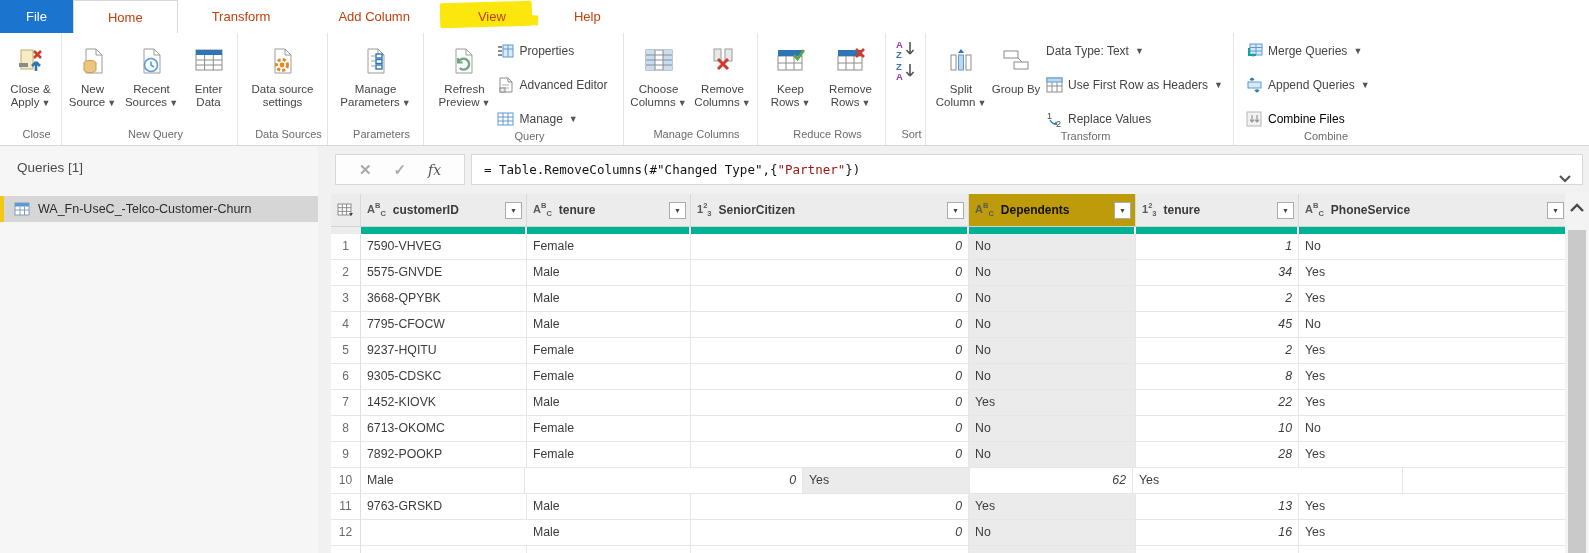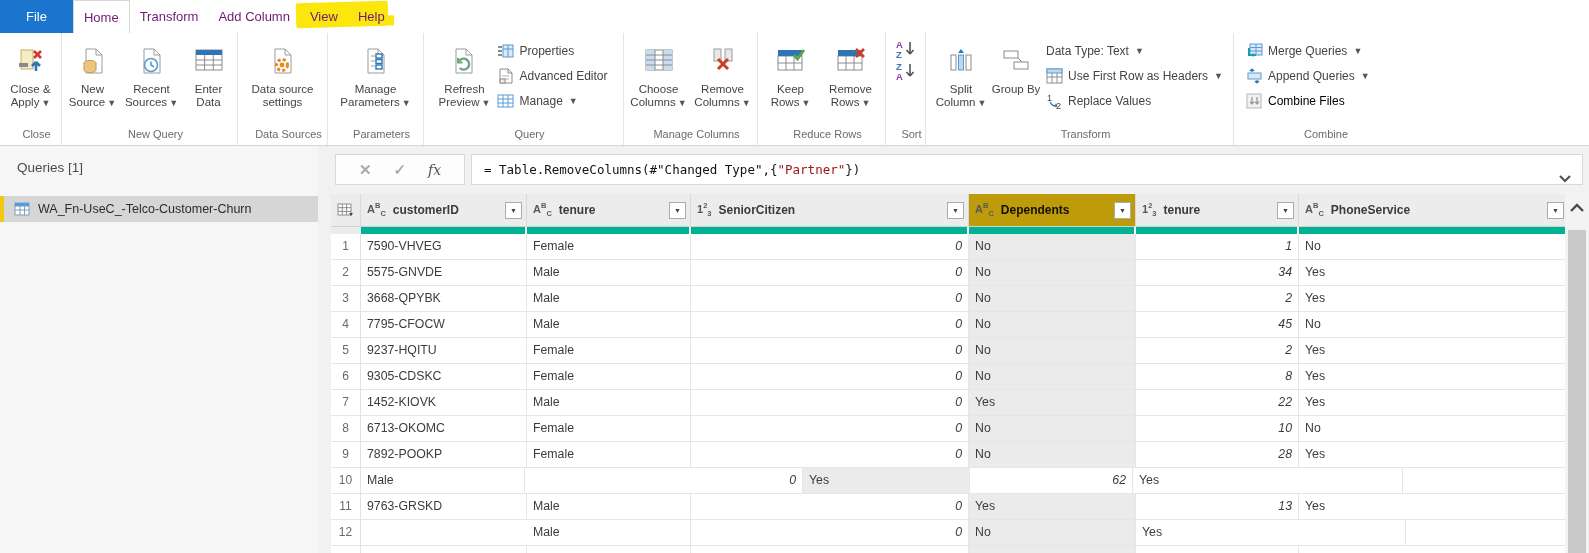--- a/index.html
+++ b/index.html
@@ -1,34 +1,34 @@
 <!DOCTYPE html>
 <html><head>
 <meta charset="utf-8">
 <style>
   html,body{margin:0;padding:0;background:#ddd;}
   .app{position:relative;width:1589px;height:553px;background:#fff;overflow:hidden;
        font-family:"Liberation Sans",sans-serif;color:#333;}
   
   .tabbar{position:absolute;top:0;left:0;right:0;height:33px;background:#fff;display:flex;align-items:stretch;}
-  .tab{line-height:33px;font-size:13px;color:#701a75;padding:0 10px;white-space:nowrap;position:relative;cursor:default;}
+  .tab{line-height:33px;font-size:13px;color:#c2410c;padding:0 34px;white-space:nowrap;position:relative;cursor:default;}
   .tab-file{background:#1b74ce;color:#fff;padding:0 26px;}
   .tab-home{background:#fff;border:1px solid #d8d8d8;border-bottom:none;}
   .marker{position:absolute;top:2px;left:-4px;width:92px;height:25px;background:#fbe70e;transform:rotate(-1.6deg);z-index:0;border-radius:2px;}
   .marker::after{content:"";position:absolute;right:-6px;top:14px;width:26px;height:10px;background:#fbe70e;transform:rotate(4deg);}
   .tab-label{position:relative;z-index:1;}
   
   .ribbon{position:absolute;top:33px;left:0;right:0;height:112px;background:#fff;border-bottom:1px solid #d6d6d6;display:flex;}
   .rgroup{border-right:1px solid #e4e4e4;display:flex;flex-direction:column;box-sizing:border-box;flex:0 0 auto;}
   .rbody{flex:1;display:flex;justify-content:center;align-items:flex-start;padding-top:2px;}
   .rlabel{height:19px;line-height:17px;text-align:center;font-size:11px;color:#6b6b6b;white-space:nowrap;margin-left:12px;}
   .bb{display:flex;flex-direction:column;align-items:center;text-align:center;font-size:11.5px;line-height:13px;color:#444;padding-top:2px;box-sizing:border-box;}
   .bb .ic{height:46px;display:flex;align-items:center;justify-content:center;}
   .bb .bl{padding:0 1px;}
-  .scol{display:flex;flex-direction:column;padding-top:7px;gap:7px;align-items:flex-start;}
+  .scol{display:flex;flex-direction:column;padding-top:7px;gap:16px;align-items:flex-start;}
   .sb{display:flex;align-items:center;gap:5px;font-size:12px;color:#444;height:18px;white-space:nowrap;padding:0 4px;}
   .sb.disabled{color:#000000;}
   .car{font-size:9px;color:#555;margin-left:2px;}
   .sb .car{margin-left:1px;}
   
   .leftpane{position:absolute;top:146px;left:0;bottom:0;width:338px;background:#f6f6f6;border-right:1px solid #dedede;box-sizing:border-box;}
   .qtitle{font-size:13.5px;color:#4a4a4a;padding:14px 0 0 17px;}
   .qcollapse{position:absolute;top:12px;right:14px;font-size:17px;color:#555;cursor:pointer;}
   .qitem{position:absolute;top:50px;left:0;right:1px;height:26px;background:#d6d6d6;display:flex;align-items:center;}
   .qaccent{width:4px;height:100%;background:#f2c811;}
@@ -598,20 +598,21 @@
           <div class="gc num" style="width: 163px;">13</div>
           <div class="gc" style="width: 270px;">Yes</div>
           <div class="gc gpartc"></div>
         </div>
         <div class="grow">
           <div class="gn">12</div>
           <div class="gc" style="width: 166px; margin-top: 25px;">7469-LKBCI</div>
           <div class="gc" style="width: 164px;">Male</div>
           <div class="gc num" style="width: 278px;">0</div>
           <div class="gc selc" style="width: 167px;">No</div>
+          <div class="gc num" style="width: 163px;">16</div>
           <div class="gc" style="width: 270px;">Yes</div>
           <div class="gc gpartc"></div>
         </div>
         <div class="grow">
           <div class="gn"></div>
           <div class="gc" style="width: 166px;"></div>
           <div class="gc" style="width: 164px;"></div>
           <div class="gc num" style="width: 278px;"></div>
           <div class="gc selc" style="width: 167px;"></div>
           <div class="gc num" style="width: 163px;"></div>

